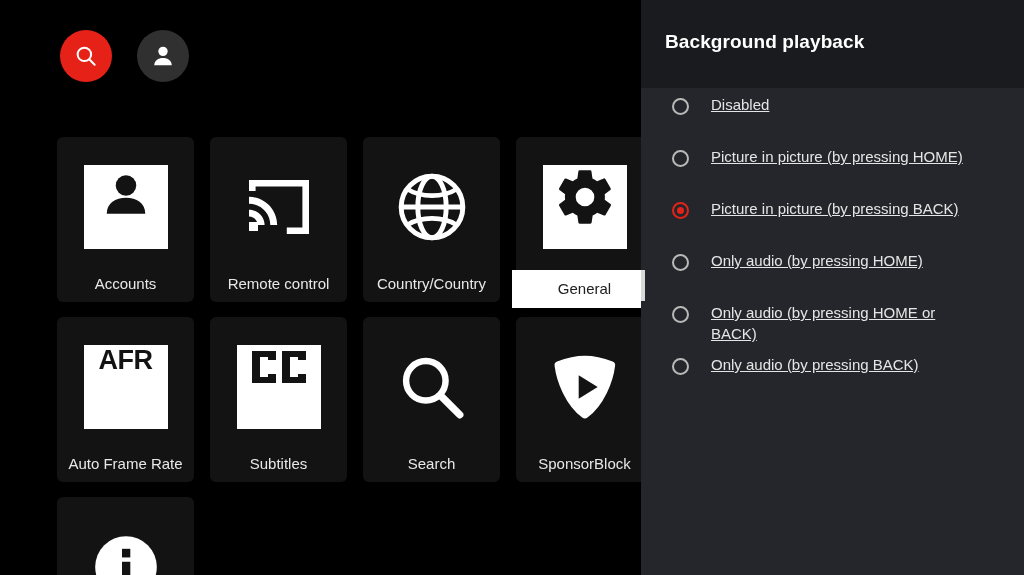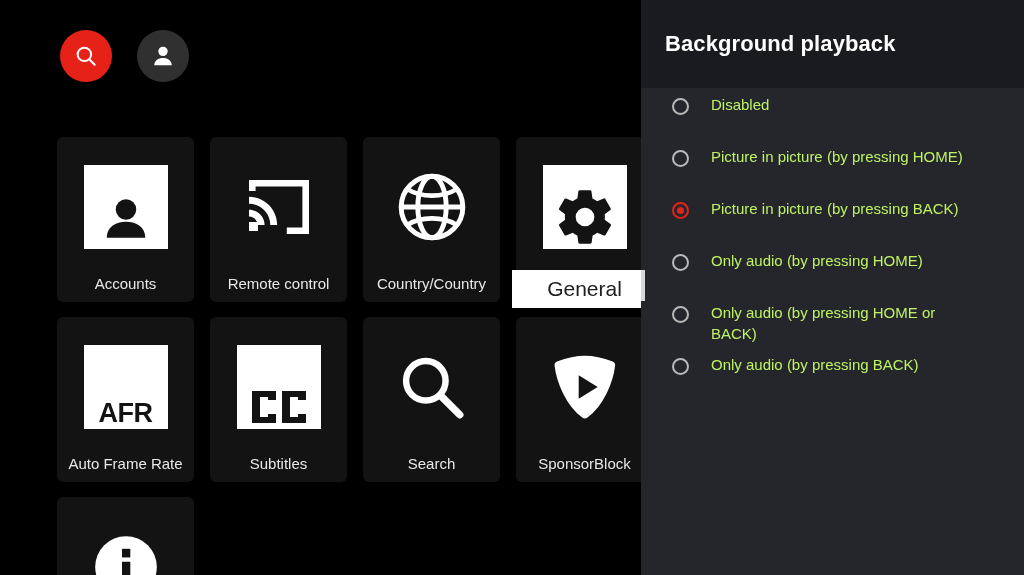--- a/index.html
+++ b/index.html
@@ -69,21 +69,21 @@
     width: 84px;
     height: 84px;
     display: flex;
     align-items: center;
     justify-content: center;
   }
   .icon-square {
     width: 90px; height: 84px;
     background: #ffffff;
     display: flex;
-    align-items: flex-end;
+    align-items: flex-start;
     justify-content: center;
   }
   .tile-label {
     position: absolute;
     left: 0; right: 0;
     bottom: 0;
     height: 37px;
     line-height: 37px;
     text-align: center;
     color: #e8e8e8;
@@ -91,21 +91,21 @@
     white-space: nowrap;
   }
   .tile.focused .tile-label {
     background: #ffffff;
     color: #202020;
     height: 38px;
     line-height: 38px;
     bottom: -6px;
     left: -4px;
     right: -4px;
-    font-size: 21px;
+    font-size: 15px;
   }
   .tile.focused {
     overflow: visible;
   }
 
   
   #dialog-panel {
     position: absolute;
     left: 641px; top: 0;
     width: 383px;
@@ -117,21 +117,21 @@
     left: 0; top: 0;
     width: 383px;
     height: 88px;
     background: #1a1b1f;
   }
   #dialog-title {
     position: absolute;
     left: 24px;
     top: 31px;
     color: #ffffff;
-    font-size: 22px;
+    font-size: 19px;
     font-weight: bold;
     letter-spacing: 0.1px;
   }
   #options-list {
     position: absolute;
     left: 0; top: 88px;
     width: 383px;
   }
   .option-row {
     position: relative;
@@ -156,25 +156,26 @@
   .option-row.selected .radio::after {
     content: "";
     position: absolute;
     left: 3px; top: 3px;
     width: 7px; height: 7px;
     border-radius: 50%;
     background: #e2231a;
   }
   .option-label {
     margin-left: 22px;
-    color: #bef264;
+    color: #e5e5e5;
     font-size: 15px;
     line-height: 21px;
     padding-top: 6px;
     max-width: 268px;
+    text-decoration: underline;
   }
   #scroll-thumb {
     position: absolute;
     left: 0px;
     top: 270px;
     width: 4px;
     height: 31px;
     background: #d8d8d8;
   }
 </style>

